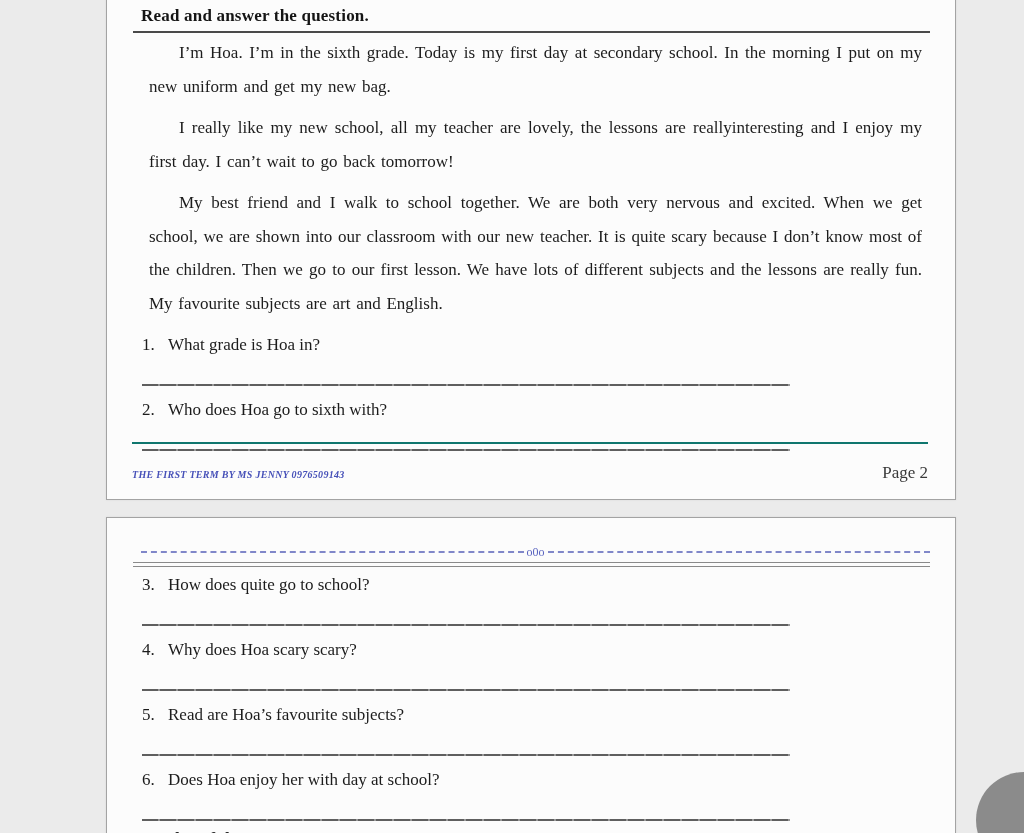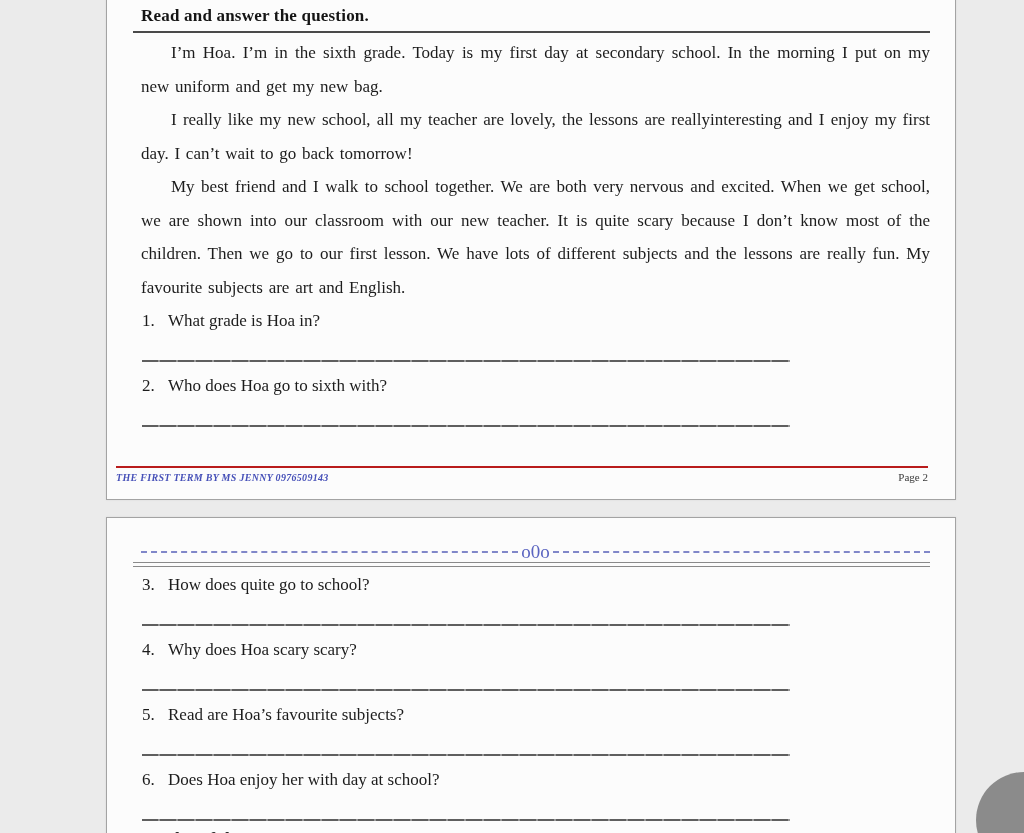--- a/index.html
+++ b/index.html
@@ -31,21 +31,21 @@
     color:#151515;
     letter-spacing:0.2px;
   }
   .head-rule{
     margin-top:5px;
     margin-left:-8px;
     border-top:2px solid #4a4a4a;
     height:0;
   }
   .body-par{
-    margin:0;
+    margin:8px;
     font-size:17px;
     line-height:33.5px;
     color:#1c1c1c;
     text-align:justify;
     text-indent:30px;
     word-spacing:1.5px;
   }
   .body-par.first{margin-top:3px;}
 
   .q-row{
@@ -60,53 +60,53 @@
   .answer-line{
     margin-top:22px;
     margin-left:1px;
     width:648px;
     height:2.5px;
     background-image:repeating-linear-gradient(90deg,#5f5f5f 0 16px,#989898 16px 18px);
   }
 
   .page-footer{
     position:absolute;
-    left:9px;right:27px;bottom:16px;
-    border-top:2px solid #b91c1c;
-    padding-top:3px;
+    left:25px;right:27px;bottom:16px;
+    border-top:2px solid #0f766e;
+    padding-top:19px;
     display:flex;
     justify-content:space-between;
     align-items:baseline;
   }
   .footer-left{
     font-size:10px;
     font-style:italic;
     font-weight:bold;
     color:#4650b8;
     letter-spacing:0.3px;
   }
   .footer-right{
-    font-size:11px;
+    font-size:17px;
     color:#3a3a3a;
   }
 
   .sep-row{
     margin-top:29px;
     display:flex;
     align-items:center;
   }
   .sep-dash{
     flex:1;
     border-top:2px dashed #8087c9;
     height:0;
   }
   .sep-label{
     flex:none;
     padding:0 3px;
-    font-size:19px;
+    font-size:12px;
     color:#5a64c0;
     line-height:10px;
     text-align:center;
   }
   .double-rule{
     margin-top:5px;
     margin-left:-8px;
     height:3px;
     border-top:1px solid #8a8a8a;
     border-bottom:1px solid #8a8a8a;

